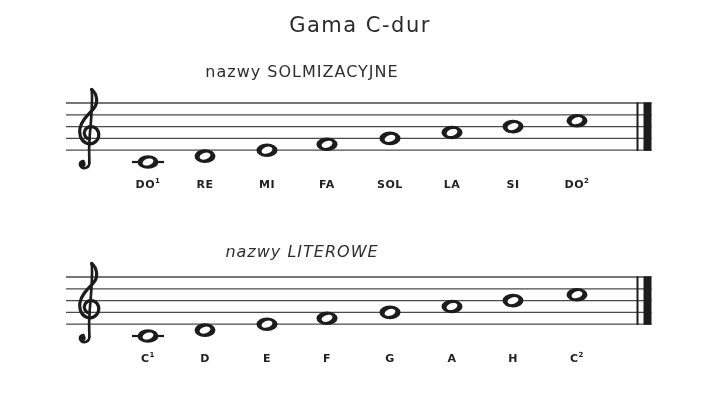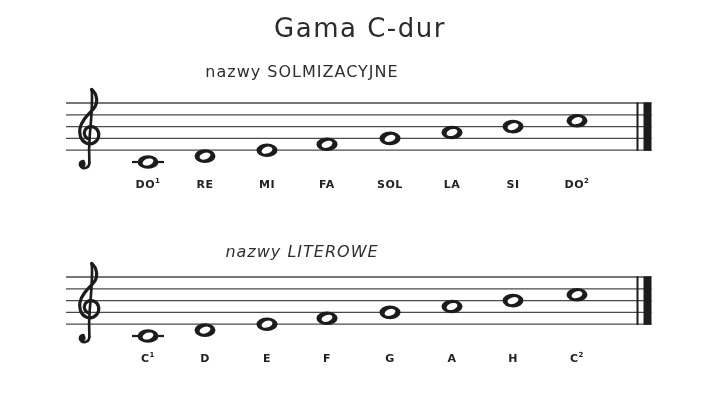--- a/index.html
+++ b/index.html
@@ -2,21 +2,21 @@
 <html><head>
 <meta charset="utf-8">
 <style>
   html,body{margin:0;padding:0;}
   body{
     width:720px;height:404px;background:#ffffff;position:relative;overflow:hidden;
     font-family:"DejaVu Sans",sans-serif;
   }
   .page-title{
     position:absolute;left:0;top:13px;width:720px;text-align:center;
-    font-size:26px;letter-spacing:1.5px;color:#2b2b2b;font-weight:500;
+    font-size:21px;letter-spacing:1.5px;color:#2b2b2b;font-weight:500;
   }
   .staff-heading{
     position:absolute;left:0;width:604px;text-align:center;
     font-size:16px;letter-spacing:1px;color:#2e2e2e;
   }
   #heading-1{top:62px;}
   #heading-2{top:242px;font-style:italic;}
   svg text{font-family:"DejaVu Sans",sans-serif;}
 </style>
 </head>

